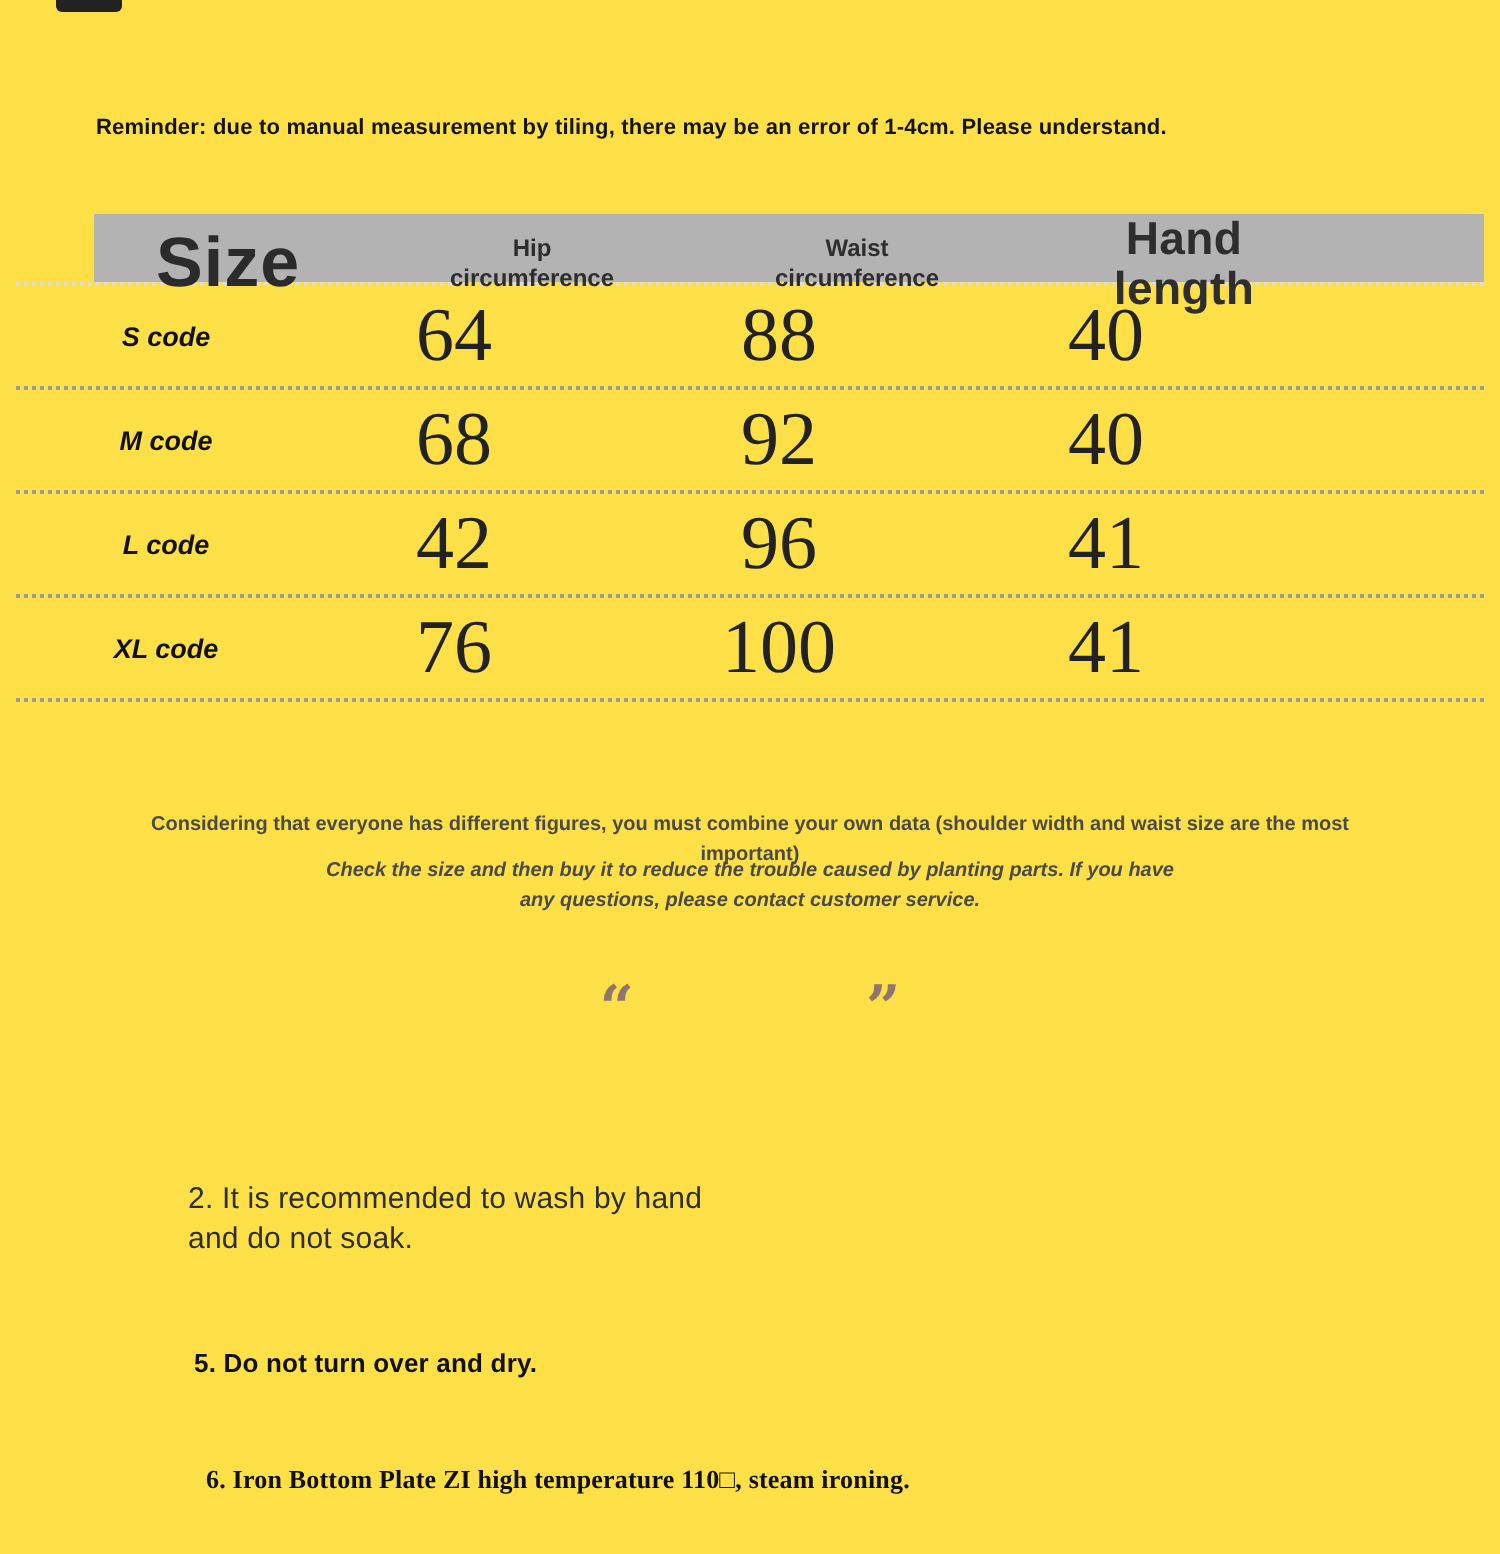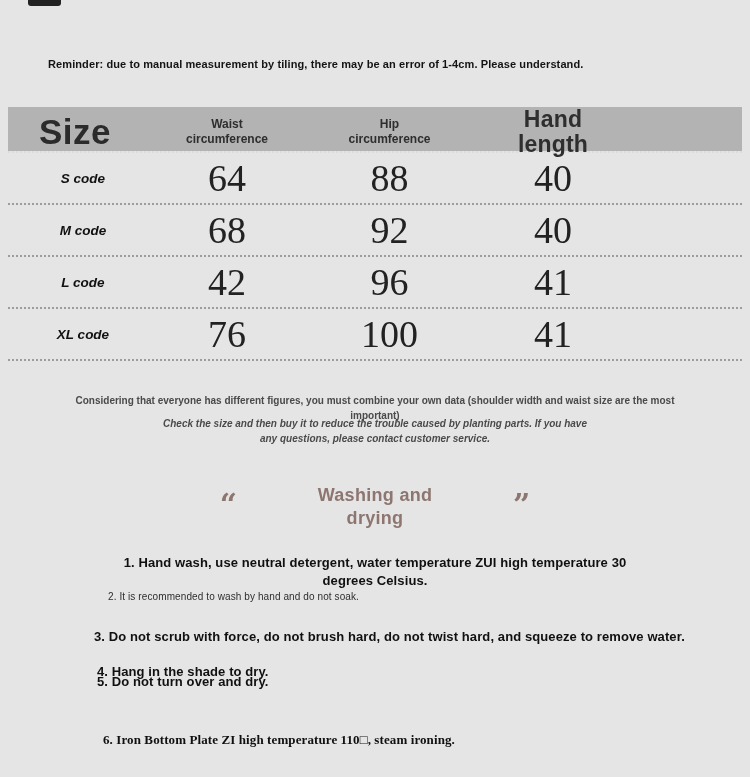--- a/index.html
+++ b/index.html
@@ -1,19 +1,19 @@
 <!DOCTYPE html>
 <html><head>
 <meta charset="utf-8">
 <style>
   html,body{margin:0;padding:0;}
   .page{
     position:relative;
     width:750px;height:777px;
-    background:#e5e5e5;
+    background:#fde047;
     overflow:hidden;
     font-family:"Liberation Sans", sans-serif;
     color:#1a1a1a;
   }
   
   .top-tag{
     position:absolute;left:28px;top:0;
     width:33px;height:6px;
     background:#222;
     border-radius:0 0 3px 3px;
@@ -27,21 +27,22 @@
   .size-table{
     position:absolute;left:8px;top:107px;width:734px;
   }
   .tbl-grid{
     display:grid;
     grid-template-columns:150px 138px 187px 140px 1fr;
     align-items:center;
   }
   .tbl-header{
     background:#b3b3b3;
-    height:44px;
+    height:34px;
+    margin-left:39px;
   }
   .hdr-size{
     font-size:35px;font-weight:700;color:#2b2b2b;
     padding-left:31px;letter-spacing:.5px;
   }
   .hdr-col{
     justify-self:center;text-align:center;
     font-size:12px;font-weight:700;color:#2e2e2e;
     line-height:1.3;
   }
@@ -57,21 +58,21 @@
   }
   .cell-num{
     justify-self:center;text-align:center;
     font-family:"Liberation Serif", "DejaVu Serif", serif;
     font-size:38px;font-weight:400;color:#222;
     line-height:1;
   }
   
   .note{
     position:absolute;left:0;right:0;
-    margin:0 auto;text-align:center;
+    margin:12px auto;text-align:center;
     font-size:10px;font-weight:700;color:#4a4a4a;
     line-height:1.45;
   }
   .note-1{top:394px;max-width:640px;}
   .note-2{top:417px;max-width:432px;font-style:italic;}
   
   .washing-head{
     position:absolute;left:0;right:0;top:484px;
     display:flex;justify-content:center;align-items:flex-start;
   }
@@ -87,40 +88,40 @@
     font-size:18px;font-weight:700;line-height:1.25;
     letter-spacing:.3px;
   }
   
   .item{
     position:absolute;
     font-size:13px;font-weight:700;color:#101010;
     line-height:1.35;letter-spacing:.1px;
   }
   .item-1{top:554px;left:0;right:0;margin:0 auto;width:520px;text-align:center;}
-  .item-2{top:590px;left:108px;width:262px;font-weight:400;font-size:10px;color:#2e2e2e;line-height:1.3;}
+  .item-2{top:590px;left:94px;width:262px;font-weight:400;font-size:15px;color:#2e2e2e;line-height:1.3;}
   .item-3{top:628px;left:94px;}
   .item-4{top:663px;left:97px;}
   .item-5{top:673px;left:97px;}
   .item-6{top:731px;left:103px;font-family:Liberation Serif, serif;}
 </style>
 </head>
 <body>
 
 <div class="page">
 
   <div class="top-tag"></div>
 
   <div class="reminder">Reminder: due to manual measurement by tiling, there may be an error of 1-4cm. Please understand.</div>
 
   <div class="size-table">
     <div class="tbl-grid tbl-header" style="background: rgb(179, 179, 179);">
       <div class="hdr-size">Size</div>
+      <div class="hdr-col small">Hip circumference</div>
       <div class="hdr-col small">Waist circumference</div>
-      <div class="hdr-col small">Hip circumference</div>
       <div class="hdr-col big">Hand length</div>
       <div></div>
     </div>
 
     <div class="tbl-rows">
 
       <div class="tbl-grid tbl-row">
         <div class="row-label">S code</div>
         <div class="cell-num">64</div>
         <div class="cell-num">88</div>
@@ -153,24 +154,20 @@
       </div>
 
     </div>
   </div>
 
   <div class="note note-1">Considering that everyone has different figures, you must combine your own data (shoulder width and waist size are the most important)</div>
   <div class="note note-2">Check the size and then buy it to reduce the trouble caused by planting parts. If you have any questions, please contact customer service.</div>
 
   <div class="washing-head">
     <span class="quote open" style="color: rgb(141, 118, 112);">“</span>
-    <span class="washing-title" style="color: rgb(141, 118, 112);">Washing and drying</span>
     <span class="quote close" style="color: rgb(141, 118, 112);">”</span>
   </div>
 
-  <div class="item item-1">1. Hand wash, use neutral detergent, water temperature ZUI high temperature 30 degrees Celsius.</div>
   <div class="item item-2">2. It is recommended to wash by hand and do not soak.</div>
-  <div class="item item-3">3. Do not scrub with force, do not brush hard, do not twist hard, and squeeze to remove water.</div>
-  <div class="item item-4">4. Hang in the shade to dry.</div>
   <div class="item item-5">5. Do not turn over and dry.</div>
   <div class="item item-6">6. Iron Bottom Plate ZI high temperature 110□, steam ironing.</div>
 
 </div>
 
 </body></html>

